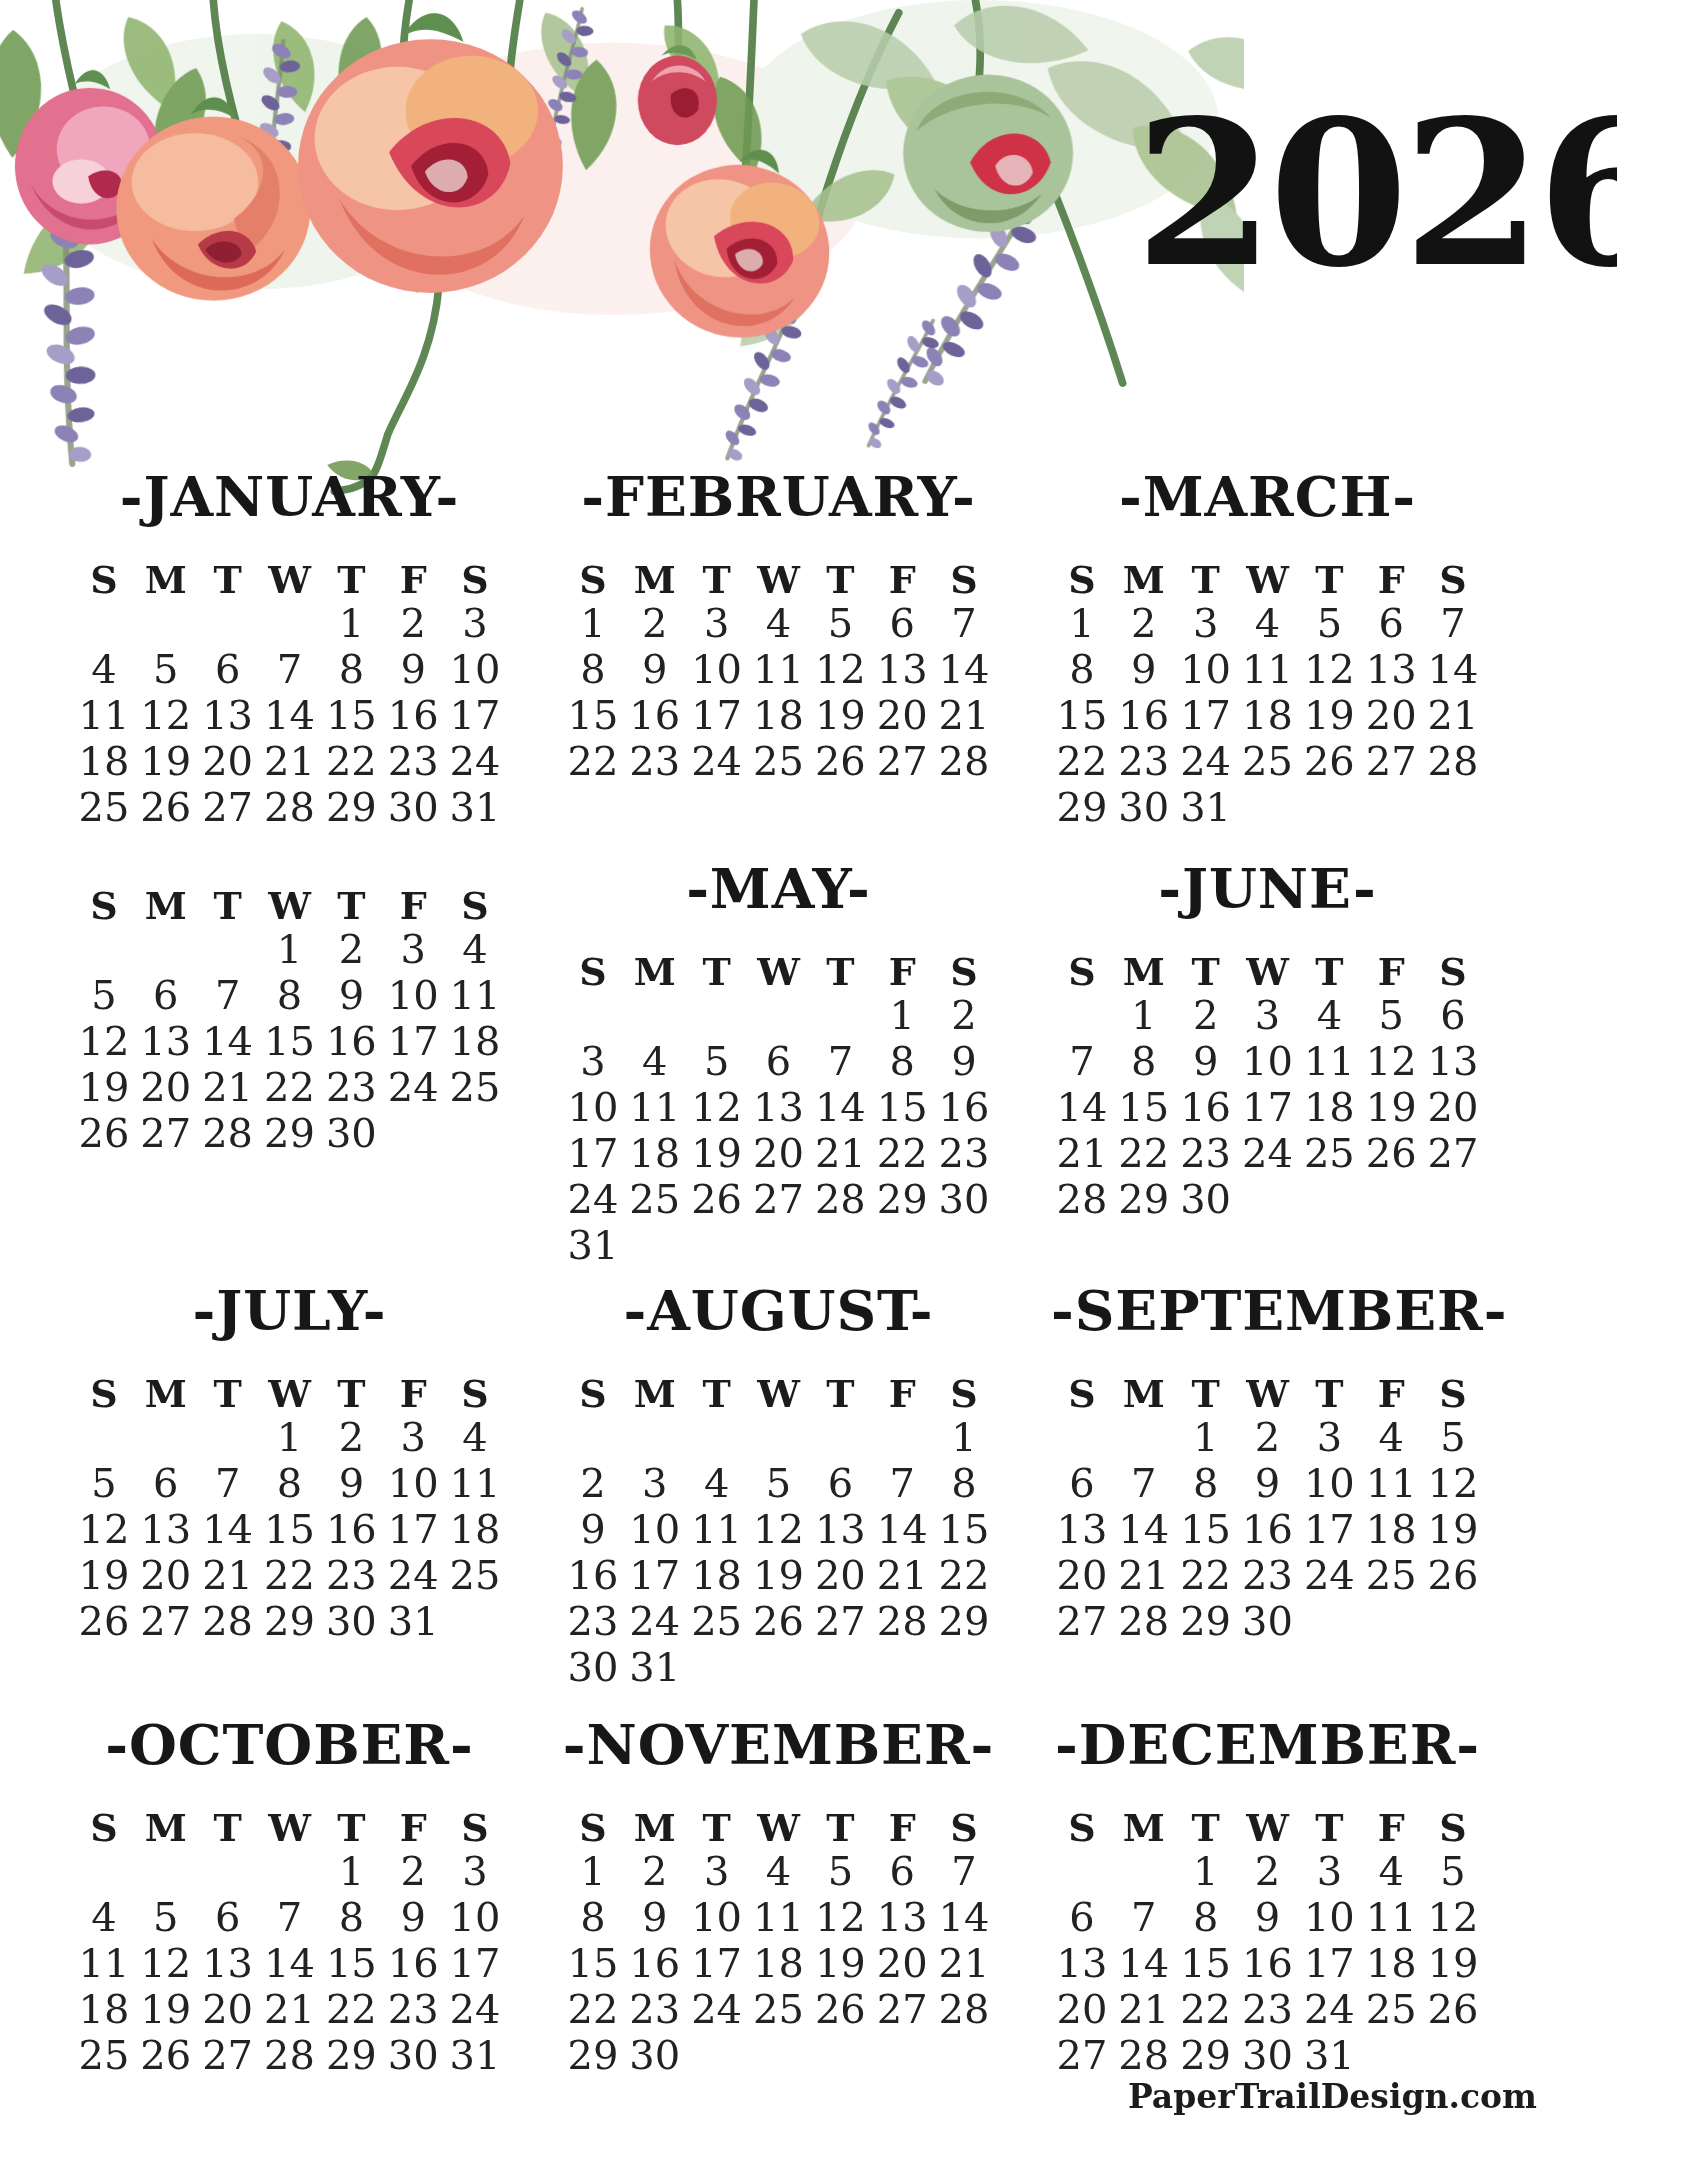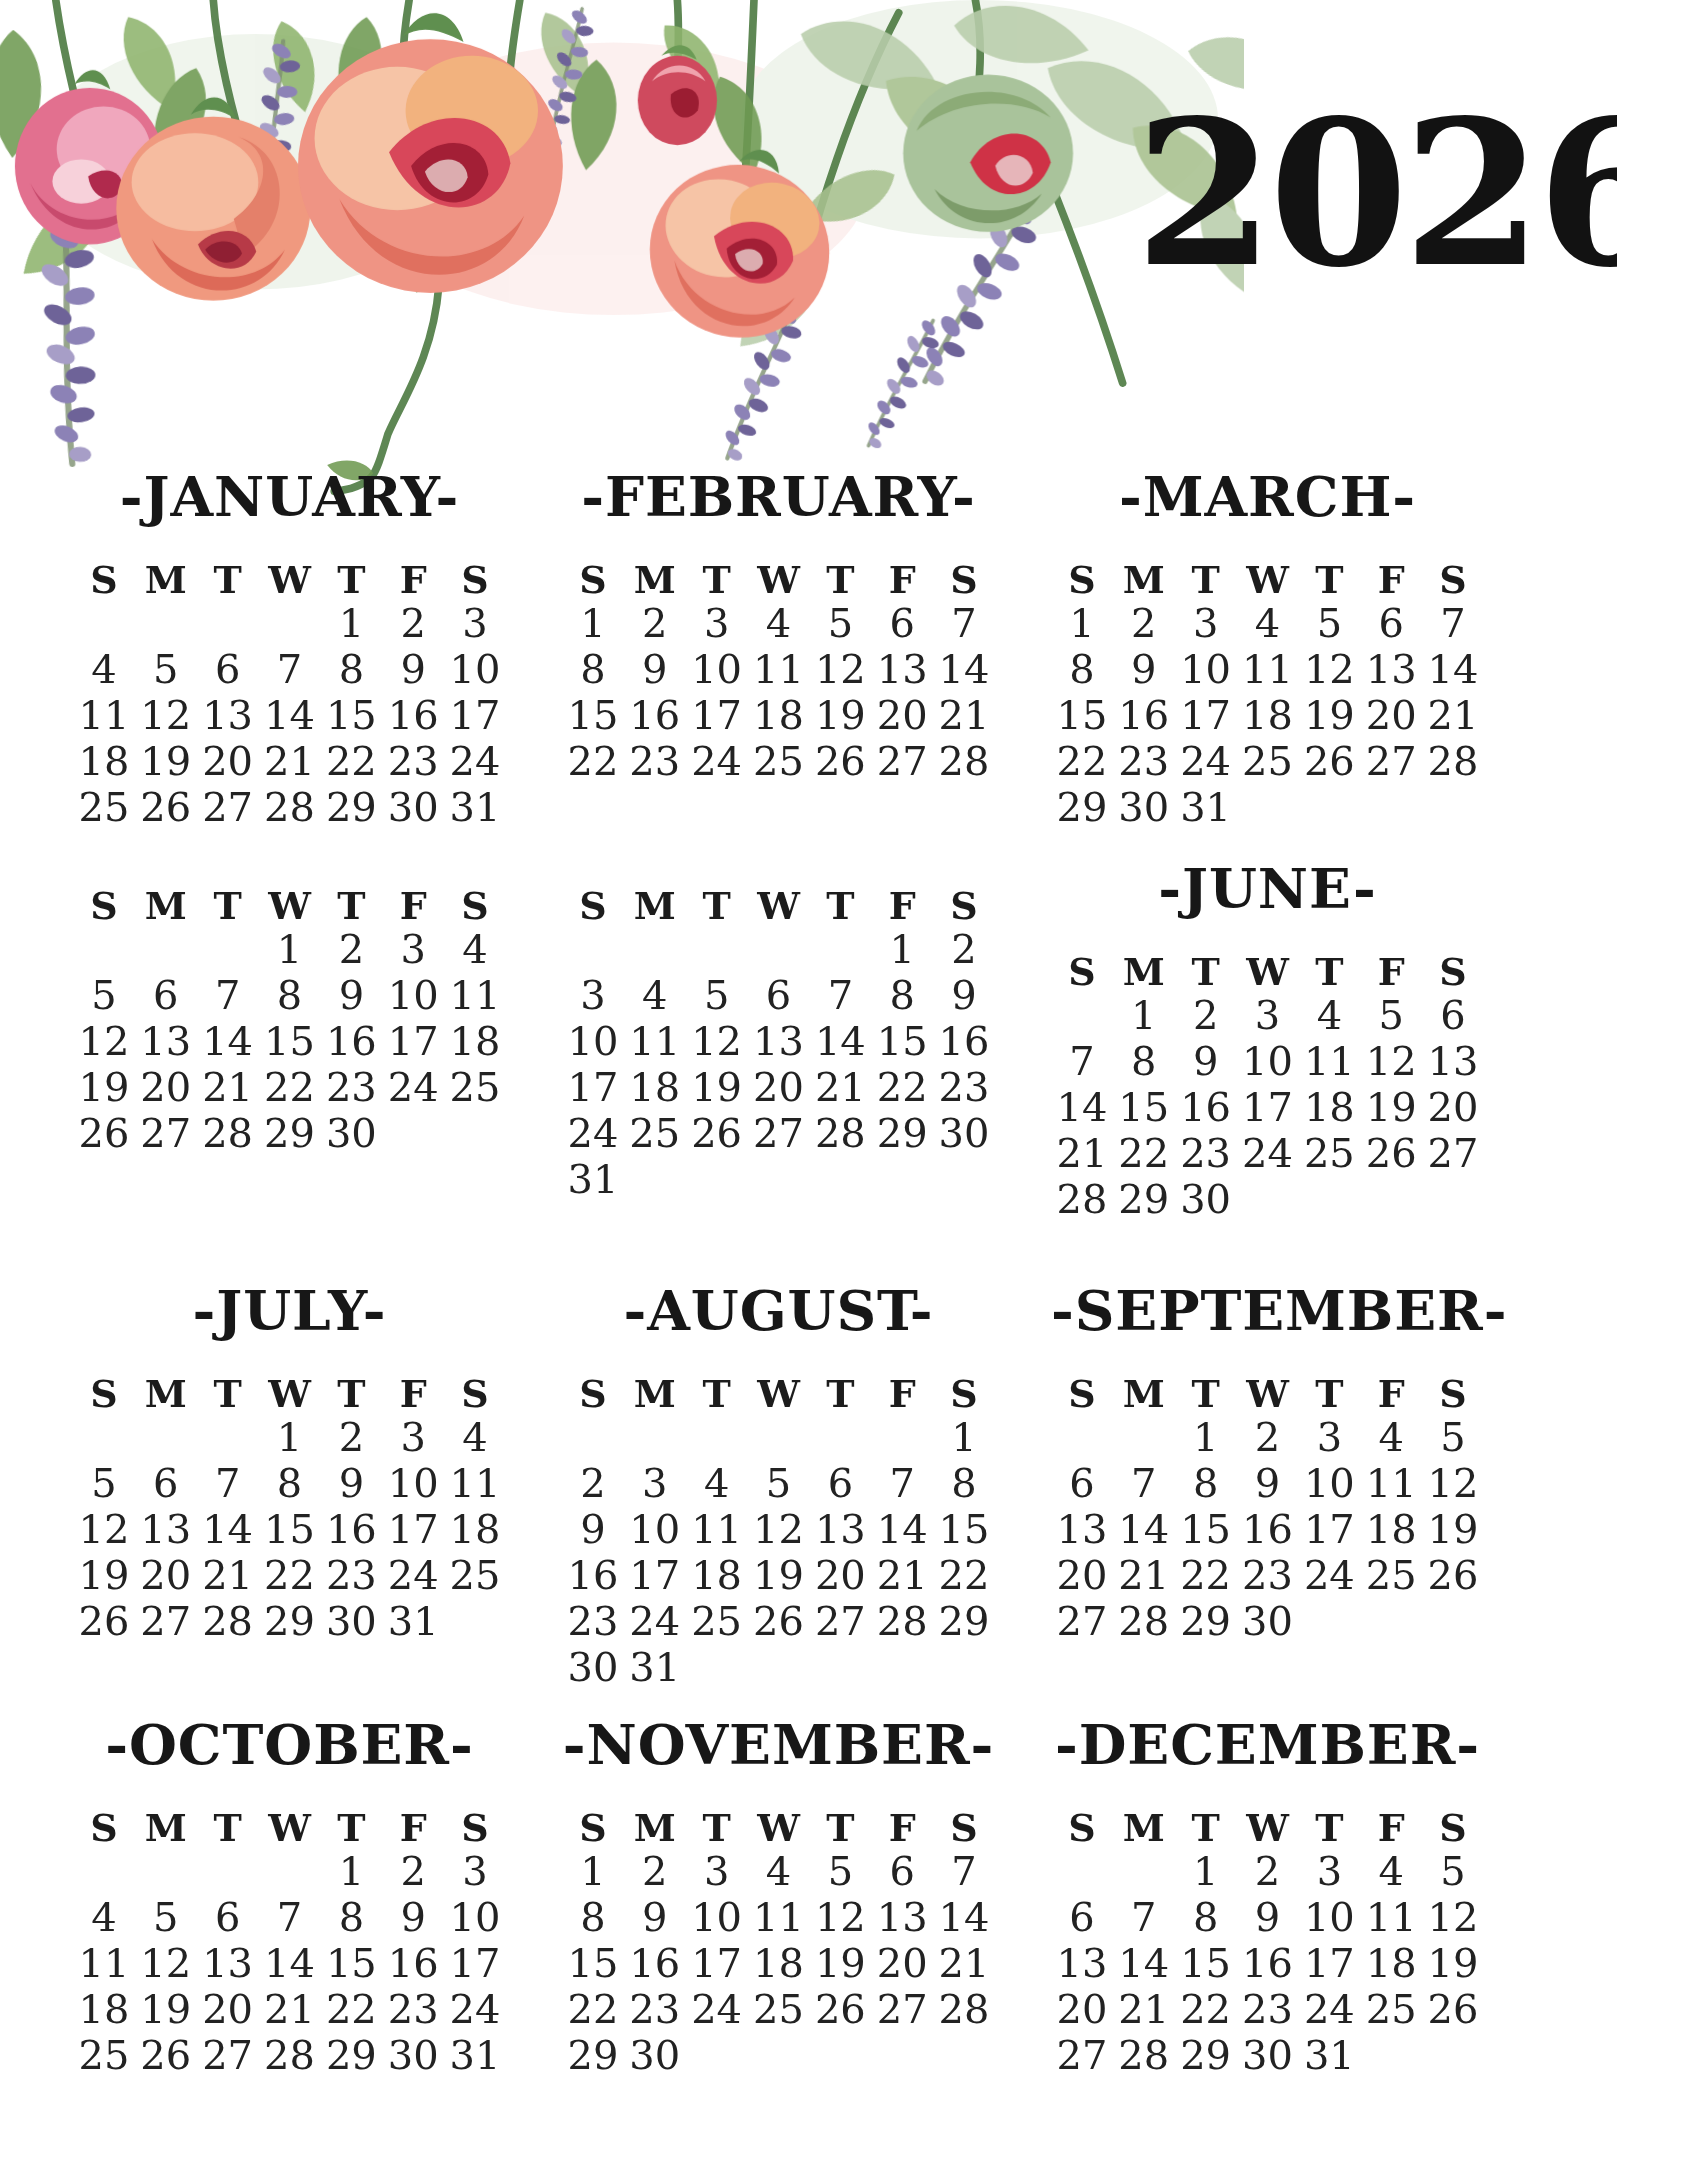--- a/index.html
+++ b/index.html
@@ -406,20 +406,21 @@
           <span class="date-cell">26</span>
           <span class="date-cell">27</span>
           <span class="date-cell">28</span>
           <span class="date-cell">29</span>
           <span class="date-cell">30</span>
           <span class="date-cell"></span>
           <span class="date-cell"></span>
         </div>
   </article>
       <article class="month">
+    <h2 class="month-title">-MAY-</h2>
     <div class="weekdays">
           <span class="weekday">S</span>
           <span class="weekday">M</span>
           <span class="weekday">T</span>
           <span class="weekday">W</span>
           <span class="weekday">T</span>
           <span class="weekday">F</span>
           <span class="weekday">S</span>
         </div>
     <div class="dates">
@@ -812,15 +813,16 @@
           <span class="date-cell">28</span>
           <span class="date-cell">29</span>
           <span class="date-cell">30</span>
           <span class="date-cell">31</span>
           <span class="date-cell"></span>
           <span class="date-cell"></span>
         </div>
   </article>
     </section>
 
+  <div class="footer">PaperTrailDesign.com</div>
 
 </div>
 
 
 </body></html>

